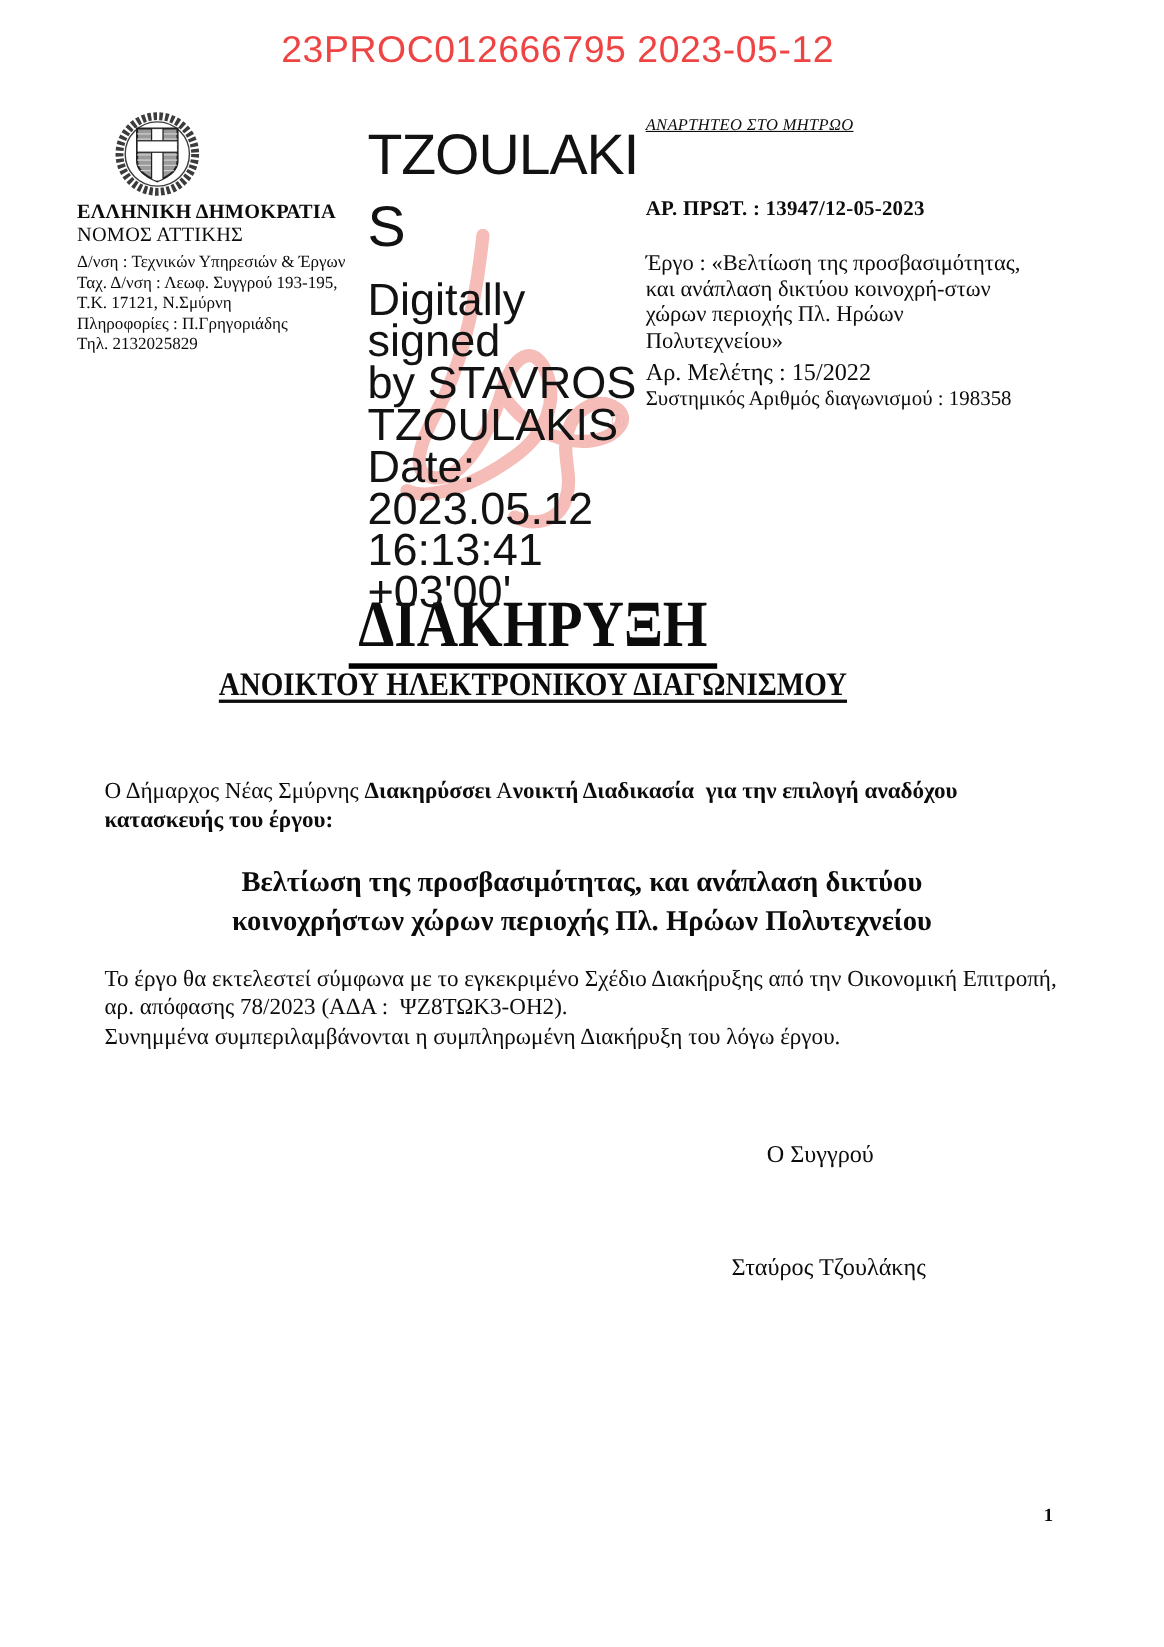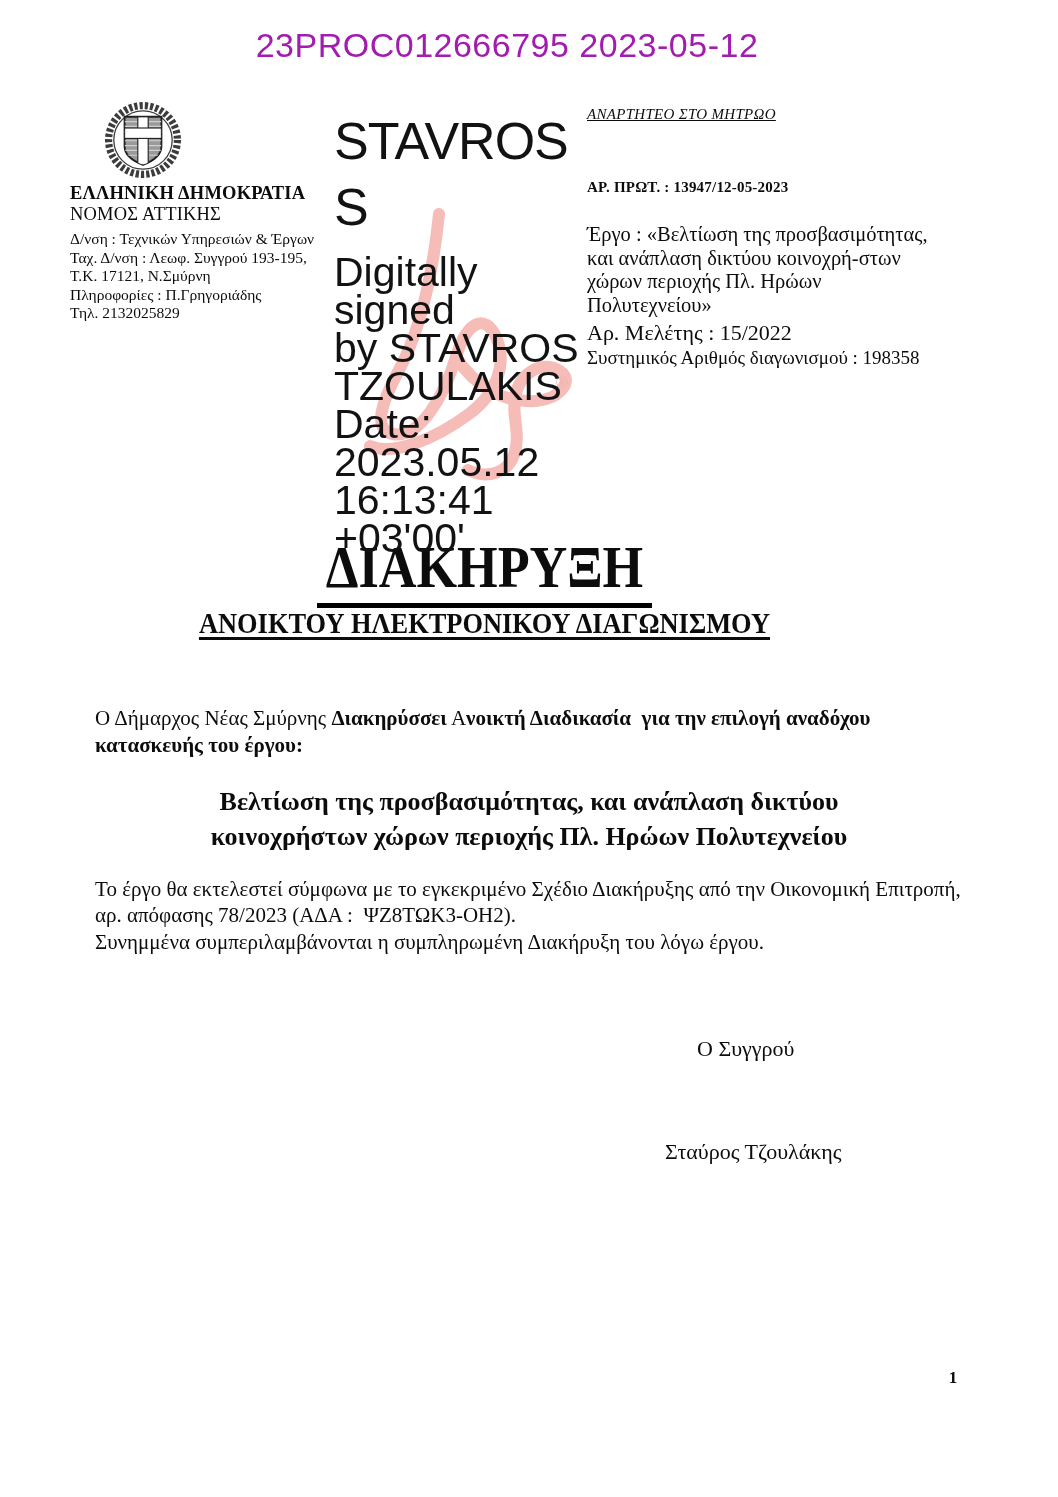--- a/index.html
+++ b/index.html
@@ -4,21 +4,21 @@
 <style>
   html,body { margin:0; padding:0; background:#ffffff; }
   .page {
     position:relative; width:1058px; height:1497px; background:#ffffff;
     font-family:"Liberation Serif", serif; color:#0c0c0c; overflow:hidden;
   }
 
   
   .proto {
     position:absolute; top:26px; left:0; width:1014px; text-align:center;
-    font-family:"Liberation Sans", sans-serif; font-size:34px; letter-spacing:.5px; color:#a21caf;
+    font-family:"Liberation Sans", sans-serif; font-size:34px; letter-spacing:.5px; color:#ef4444;
   }
 
   
   .left-block { position:absolute; left:70px; top:100px; width:290px; }
   .emblem { display:block; margin-left:31px; width:84px; height:80px; }
   .country, .prefecture { font-size:18.5px; line-height:21px; letter-spacing:.2px; }
   .country { margin-top:3px;font-weight:bold; }
   .municipality {
     font-size:20px; font-weight:bold; font-style:italic;
     text-decoration:underline; margin-top:5px; line-height:24px; letter-spacing:.2px;
@@ -33,21 +33,21 @@
   }
   .adobe-logo { position:absolute; left:2px; top:100px; width:250px; height:300px; z-index:0; }
   .sig-name { position:relative; z-index:1; }
   .sig-name div { font-size:52px; line-height:66px; letter-spacing:-1px; }
   .sig-details { position:relative; z-index:1; margin-top:13px; }
   .sig-details div { font-size:41px; line-height:38px; }
 
   
   .right-block { position:absolute; left:587px; top:106px; width:372px; }
   .posted { font-size:15px; font-style:italic; text-decoration:underline; letter-spacing:.3px; }
-  .protocol-no { margin-top:56px; font-size:15px; font-weight:bold; letter-spacing:.2px; }
+  .protocol-no { margin-top:56px; font-size:19px; font-weight:bold; letter-spacing:.2px; }
   .project-lines { margin-top:27px; }
   .project-lines div { font-size:20.5px; line-height:23.5px; }
   .study-no { font-size:22px; margin-top:3px; line-height:25px; }
   .system-no { font-size:19px; margin-top:2px; line-height:22px; }
 
   
   .title-main-wrap { position:absolute; top:536px; left:0; width:968px; text-align:center; }
   .title-main {
     display:inline-block; font-size:60px; font-weight:bold; line-height:1.06;
     padding:0 10px 3px; border-bottom:5px solid #000;
@@ -122,21 +122,21 @@
 
   <div class="sig-block">
     <svg class="adobe-logo" viewBox="0 0 250 300" aria-hidden="true">
       <g fill="none" stroke="#f5bcb8" stroke-width="12" stroke-linecap="round">
         <path d="M103 6 C 97 64 85 122 62 164 C 46 194 36 222 57 226 C 84 231 108 188 120 149 C 131 113 149 105 160 129 C 172 156 160 186 133 206 C 98 232 56 248 34 238"></path>
         <path d="M120 149 C 138 178 170 196 200 193 C 226 190 238 172 224 163 C 208 152 186 163 180 185 C 174 208 186 224 178 247 C 172 264 152 272 132 262"></path>
       </g>
       <text x="220" y="180" font-size="16" fill="#f0b3ae">®</text>
     </svg>
     <div class="sig-name">
-      <div>STAVROS</div>
+      <div>TZOULAKI</div>
       <div>S</div>
     </div>
     <div class="sig-details">
       <div>Digitally signed</div>
       <div>by STAVROS</div>
       <div>TZOULAKIS</div>
       <div>Date: 2023.05.12</div>
       <div>16:13:41 +03'00'</div>
     </div>
   </div>

